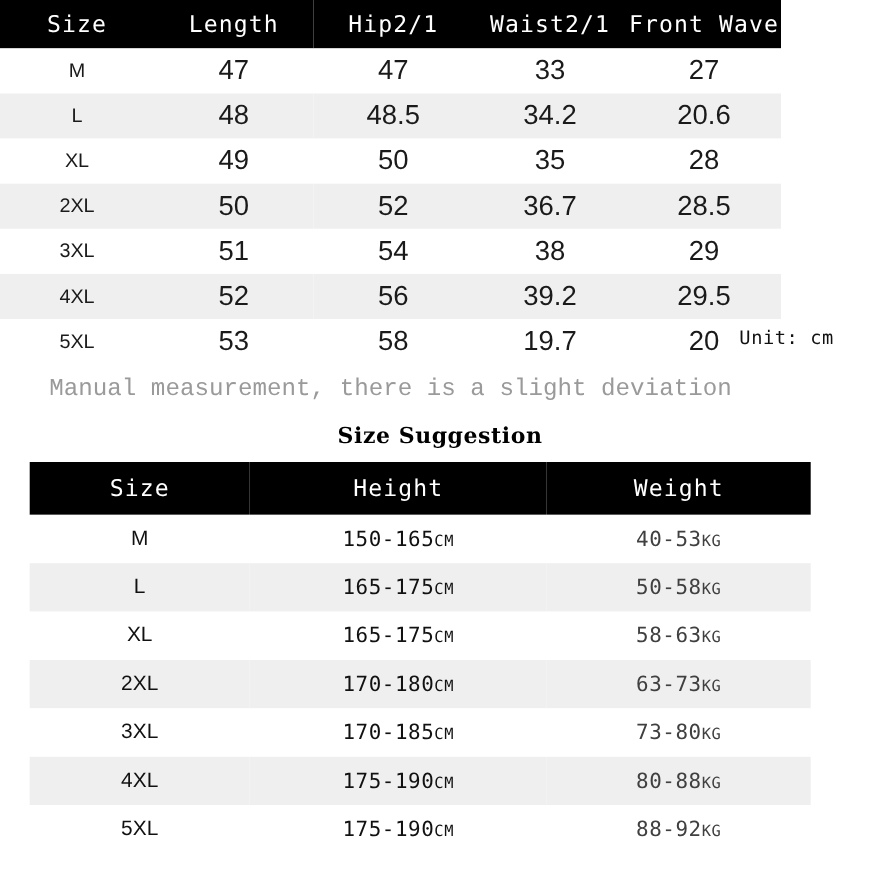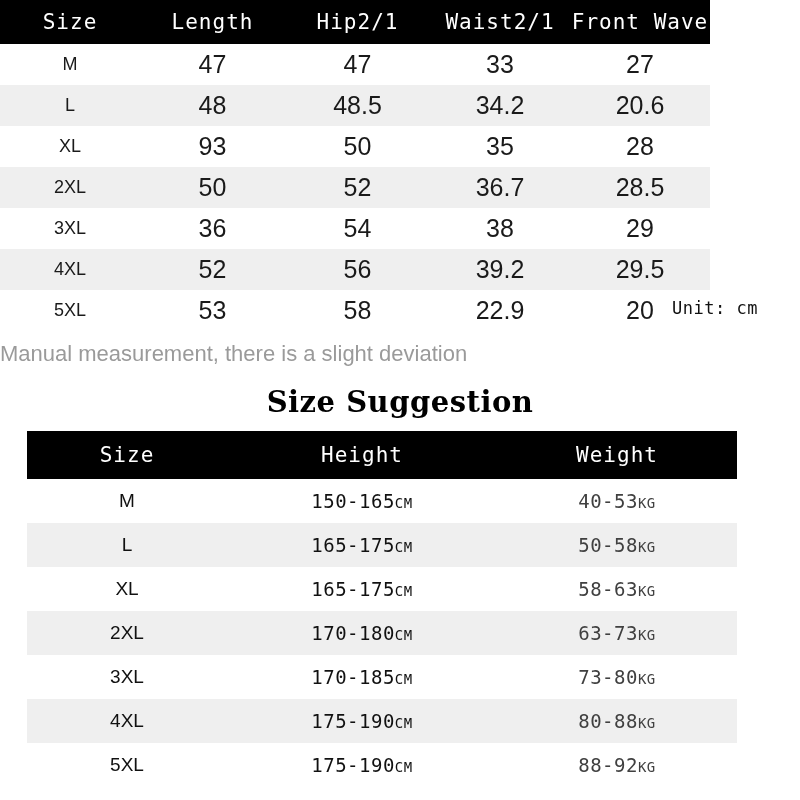--- a/index.html
+++ b/index.html
@@ -53,42 +53,43 @@
   }
   .size-table tbody tr.even td {
     background: #efefef;
   }
   .size-table td.size-cell {
     font-size: 18px;
   }
 
   .note-row {
     width: 710px;
+    text-align: center;
     color: #9a9a9a;
-    font-family: Liberation Sans, sans-serif;
+    font-family: Liberation Mono, monospace;
     font-size: 22px;
     padding-top: 10px;
     padding-bottom: 4px;
   }
   .unit-label {
     position: absolute;
     right: 6px;
     top: 298px;
     font-family: "DejaVu Sans Mono", monospace;
     font-size: 17px;
     color: #111111;
     letter-spacing: 0.5px;
   }
 
   .section-title {
     width: 800px;
     text-align: center;
     font-family: "DejaVu Serif", serif;
     font-weight: bold;
-    font-size: 29px;
+    font-size: 20px;
     color: #000000;
     padding-top: 14px;
     padding-bottom: 12px;
     letter-spacing: 0.5px;
   }
 
   
   .sugg-table {
     width: 710px;
     margin: 0 auto;
@@ -163,51 +164,51 @@
       </tr>
       <tr class="even">
         <td class="size-cell">L</td>
         <td>48</td>
         <td>48.5</td>
         <td>34.2</td>
         <td>20.6</td>
       </tr>
       <tr class="odd">
         <td class="size-cell">XL</td>
-        <td>93</td>
+        <td>49</td>
         <td>50</td>
         <td>35</td>
         <td>28</td>
       </tr>
       <tr class="even">
         <td class="size-cell">2XL</td>
         <td>50</td>
         <td>52</td>
         <td>36.7</td>
         <td>28.5</td>
       </tr>
       <tr class="odd">
         <td class="size-cell">3XL</td>
-        <td>36</td>
+        <td>51</td>
         <td>54</td>
         <td>38</td>
         <td>29</td>
       </tr>
       <tr class="even">
         <td class="size-cell">4XL</td>
         <td>52</td>
         <td>56</td>
         <td>39.2</td>
         <td>29.5</td>
       </tr>
       <tr class="odd">
         <td class="size-cell">5XL</td>
         <td>53</td>
         <td>58</td>
-        <td>22.9</td>
+        <td>19.7</td>
         <td>20</td>
       </tr>
     </tbody>
   </table>
 
   <div class="unit-label">Unit: cm</div>
 
   <div class="note-row">Manual measurement, there is a slight deviation</div>
 
   <div class="section-title">Size Suggestion</div>

